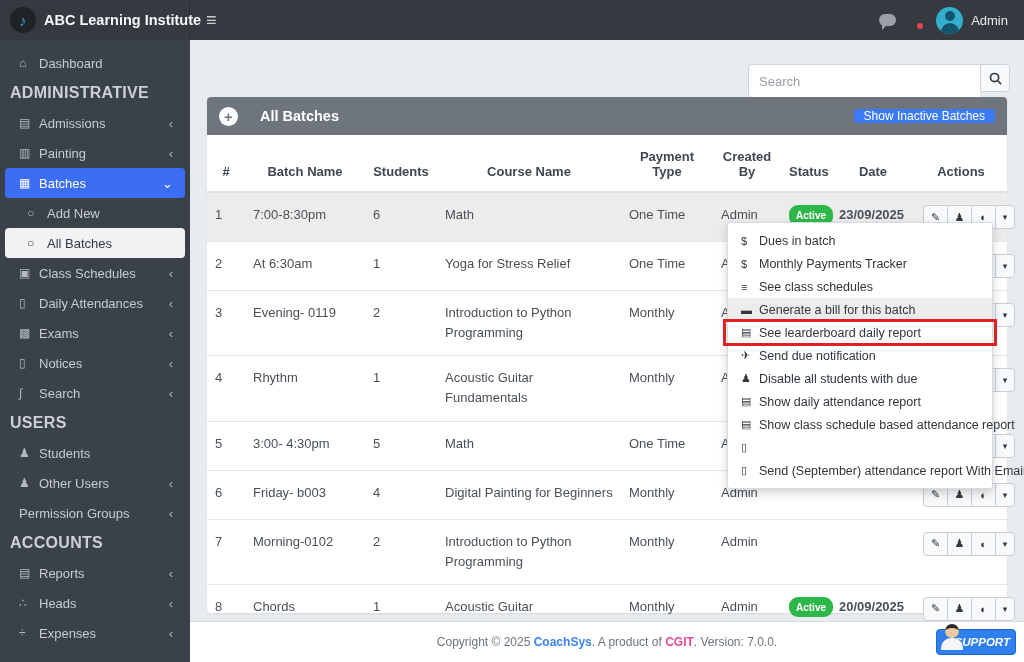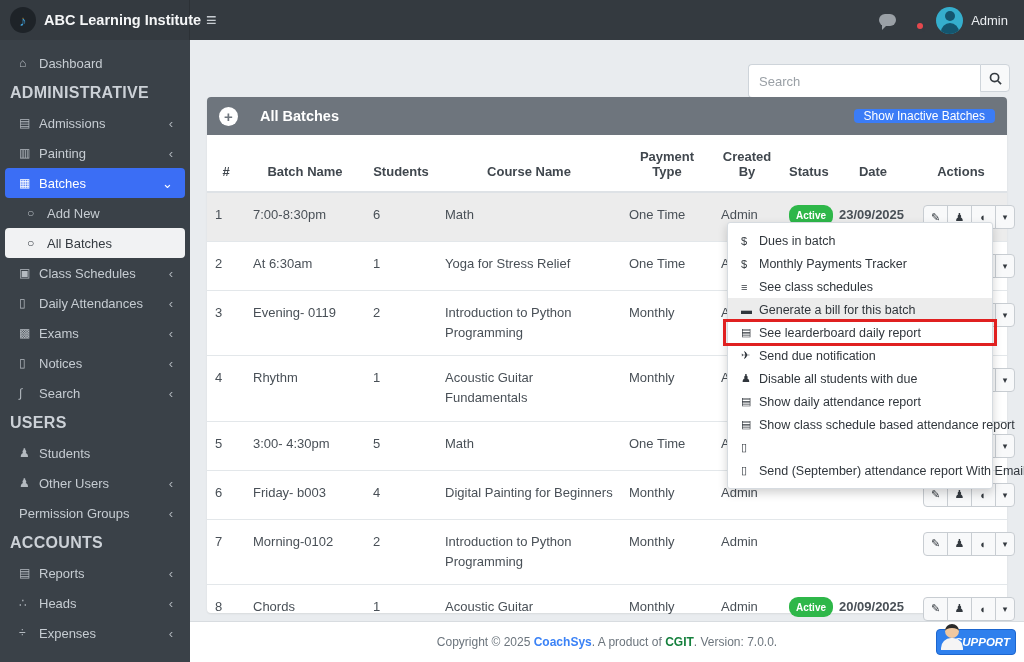--- a/index.html
+++ b/index.html
@@ -70,21 +70,21 @@
   
   .dropdown { position:absolute; left:727px; top:222px; width:266px; background:#ffffff; border:1px solid #d6dbe0; border-radius:3px; box-shadow:0 4px 10px rgba(0,0,0,.18); padding:6px 0; z-index:30; }
   .dd-item { position:relative; height:23px; display:flex; align-items:center; padding:0 13px; font-size:12.5px; color:#30363c; cursor:pointer; white-space:nowrap; }
   .dd-item .dd-icon { width:18px; flex:0 0 18px; font-size:11px; color:#30363c; }
   .dd-item.hovered { background:#ececec; }
   .dd-item .red-box { position:absolute; top:-2px; bottom:-2px; left:-5px; right:-5px; border:3px solid #e02020; pointer-events:none; }
 
   
   .footer { position:absolute; left:0; bottom:0; width:834px; height:41px; background:#ffffff; border-top:1px solid #d8dce0; display:flex; align-items:center; justify-content:center; font-size:12px; color:#6c757d; }
   .footer a { text-decoration:none; font-weight:bold; }
-  .link-blue { color:#3b82f6; } .link-green { color:#15803d; }
+  .link-blue { color:#3b82f6; } .link-green { color:#ec4899; }
   .support { position:absolute; right:8px; bottom:7px; width:80px; height:26px; background:#2f80ed; border:1px solid #1c66cf; border-radius:4px; display:flex; align-items:center; justify-content:flex-end; padding-right:5px; cursor:pointer; }
   .support-label { color:#ffffff; font-size:11.5px; font-weight:bold; font-style:italic; }
   .support-person { position:absolute; left:2px; top:-8px; width:26px; height:30px; }
   .support-person .head { position:absolute; left:6px; top:2px; width:14px; height:14px; border-radius:50%; background:#f0c8a0; border-top:4px solid #2b2b2b; }
   .support-person .body { position:absolute; left:2px; top:16px; width:22px; height:12px; border-radius:10px 10px 0 0; background:#f5f5f5; }
 </style>
 </head>
 <body>
 
 <div class="topbar">

